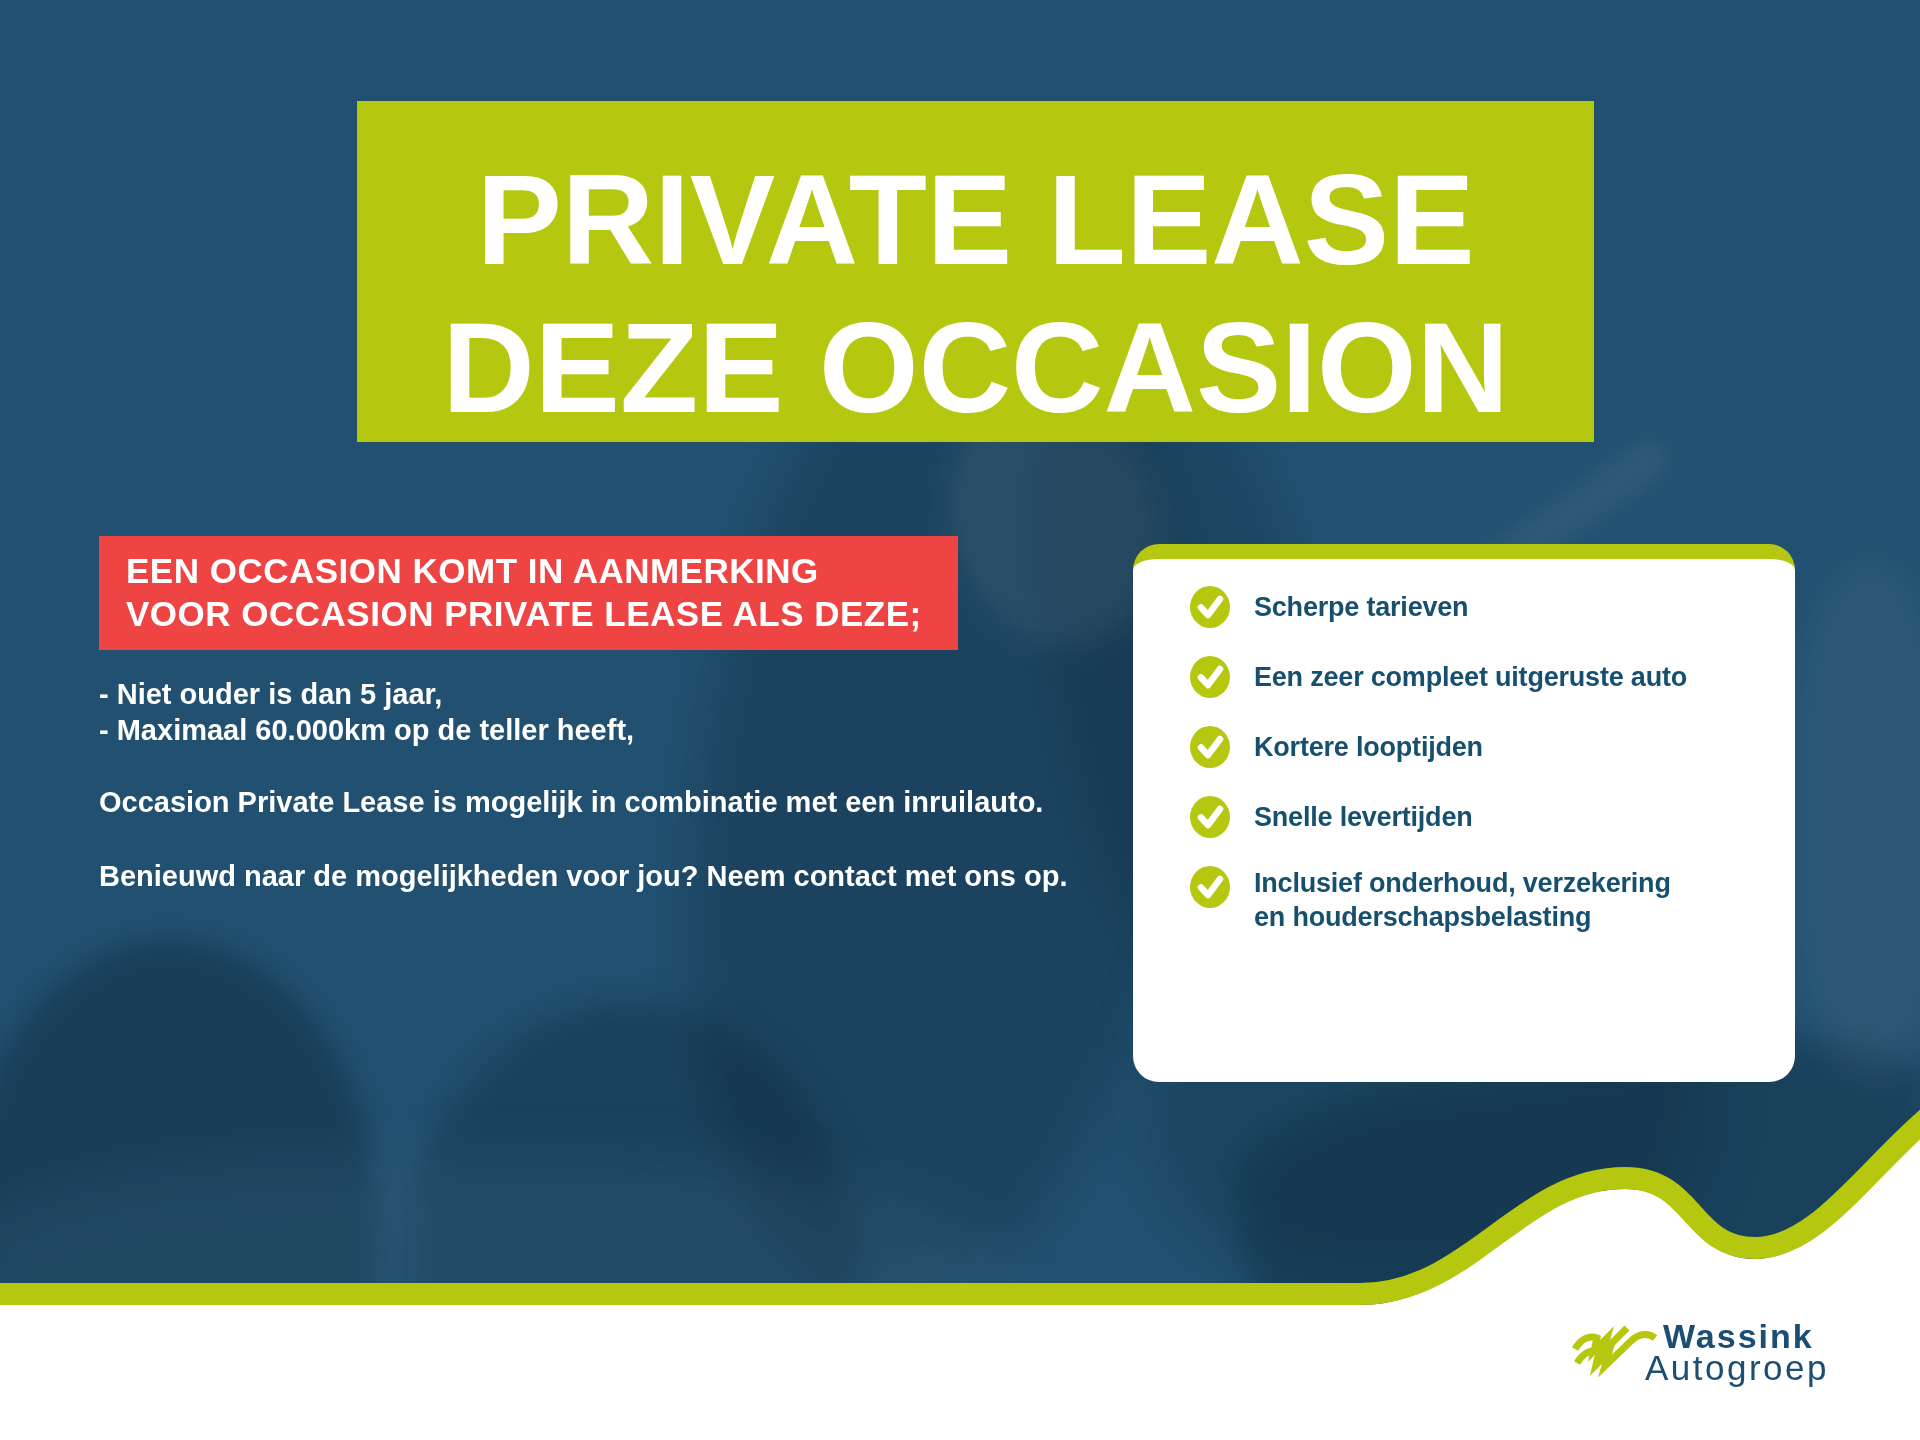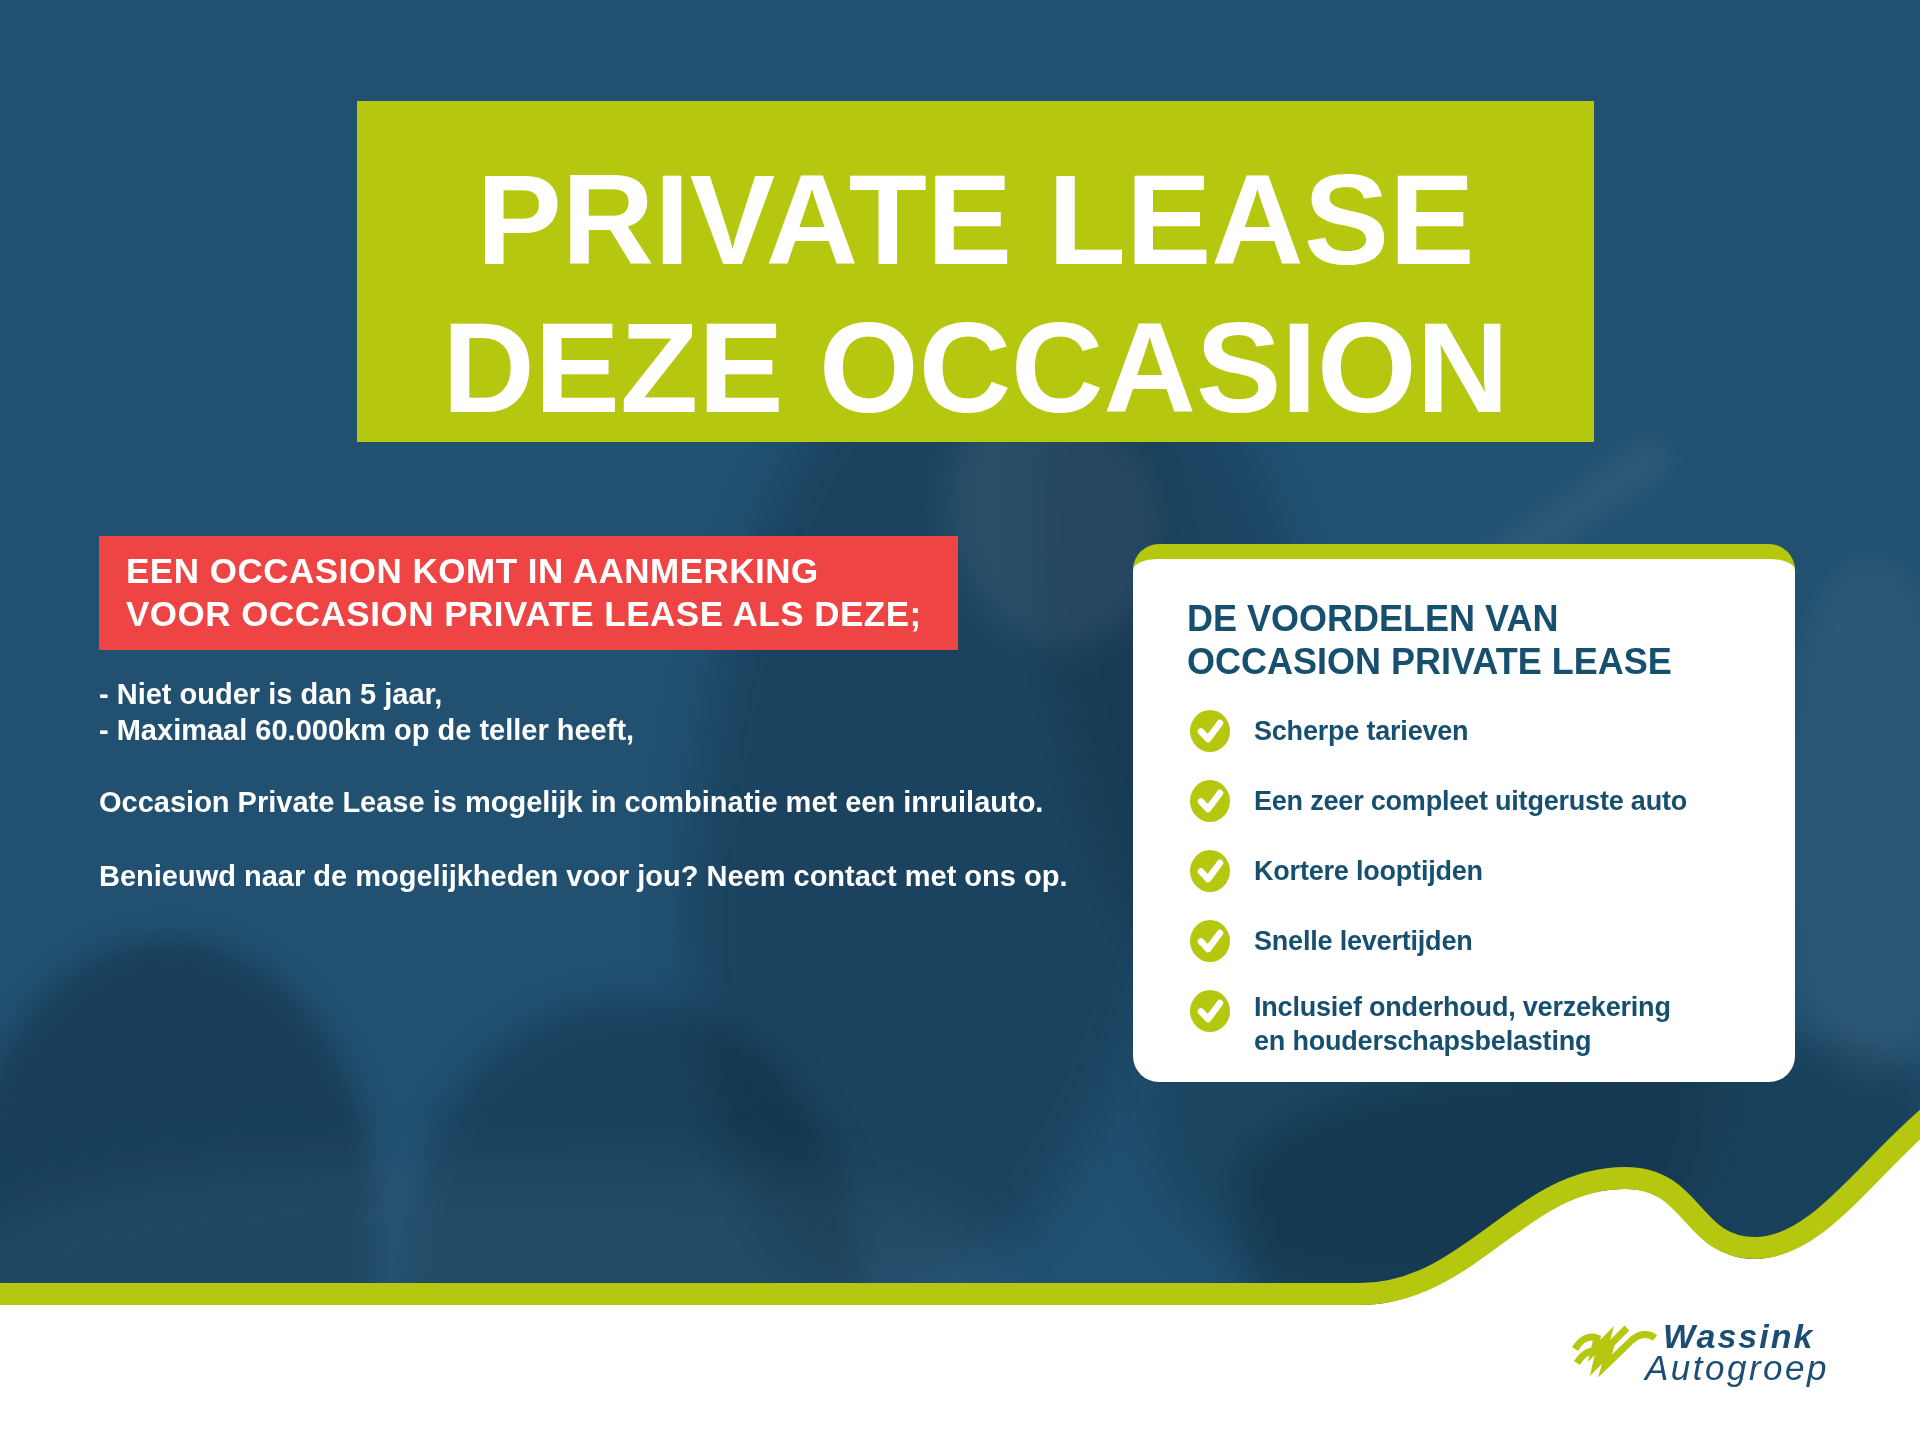--- a/index.html
+++ b/index.html
@@ -81,21 +81,21 @@
   .check{flex:0 0 40px;width:40px;height:42px;margin-right:24px;}
   .card-item-label{
     color:#17506f;font-weight:700;font-size:27px;line-height:34px;
     white-space:pre-line;letter-spacing:-.2px;
   }
 
   
   .wave{position:absolute;left:0;top:0;width:1920px;height:1440px;pointer-events:none;}
 
   
-  .logo{position:absolute;left:1570px;top:1318px;width:300px;height:80px;font-style:italic;}
+  .logo{position:absolute;left:1570px;top:1318px;width:300px;height:80px;}
   .logo-squiggle{position:absolute;left:0;top:7px;}
   .logo-name{
     position:absolute;left:93px;top:3px;color:#1c4d72;font-weight:700;
     font-size:34px;letter-spacing:2px;line-height:30px;
   }
   .logo-sub{
     position:absolute;left:75px;top:33px;color:#1c4d72;font-weight:400;
     font-size:35px;letter-spacing:2.5px;line-height:34px;
   }
 </style>
@@ -130,22 +130,20 @@
   <div class="left-copy">
     <div class="bullets">
       <div>- Niet ouder is dan 5 jaar,</div>
       <div>- Maximaal 60.000km op de teller heeft,</div>
     </div>
     <div class="para1">Occasion Private Lease is mogelijk in combinatie met een inruilauto.</div>
     <div class="para2">Benieuwd naar de mogelijkheden voor jou? Neem contact met ons op.</div>
   </div>
 
   <div class="card">
-    <h2 class="card-title">DE VOORDELEN VAN
-OCCASION PRIVATE LEASE</h2>
     <div class="card-items">
 
       <div class="card-item">
         <svg class="check" viewBox="0 0 40 42">
           <ellipse cx="20" cy="21" rx="20" ry="21" fill="#b5c70e"></ellipse>
           <path d="M11 21.5 L18 29 L30 13" fill="none" stroke="#fff" stroke-width="6.5" stroke-linecap="round" stroke-linejoin="round"></path>
         </svg>
         <span class="card-item-label">Scherpe tarieven</span>
       </div>
 

